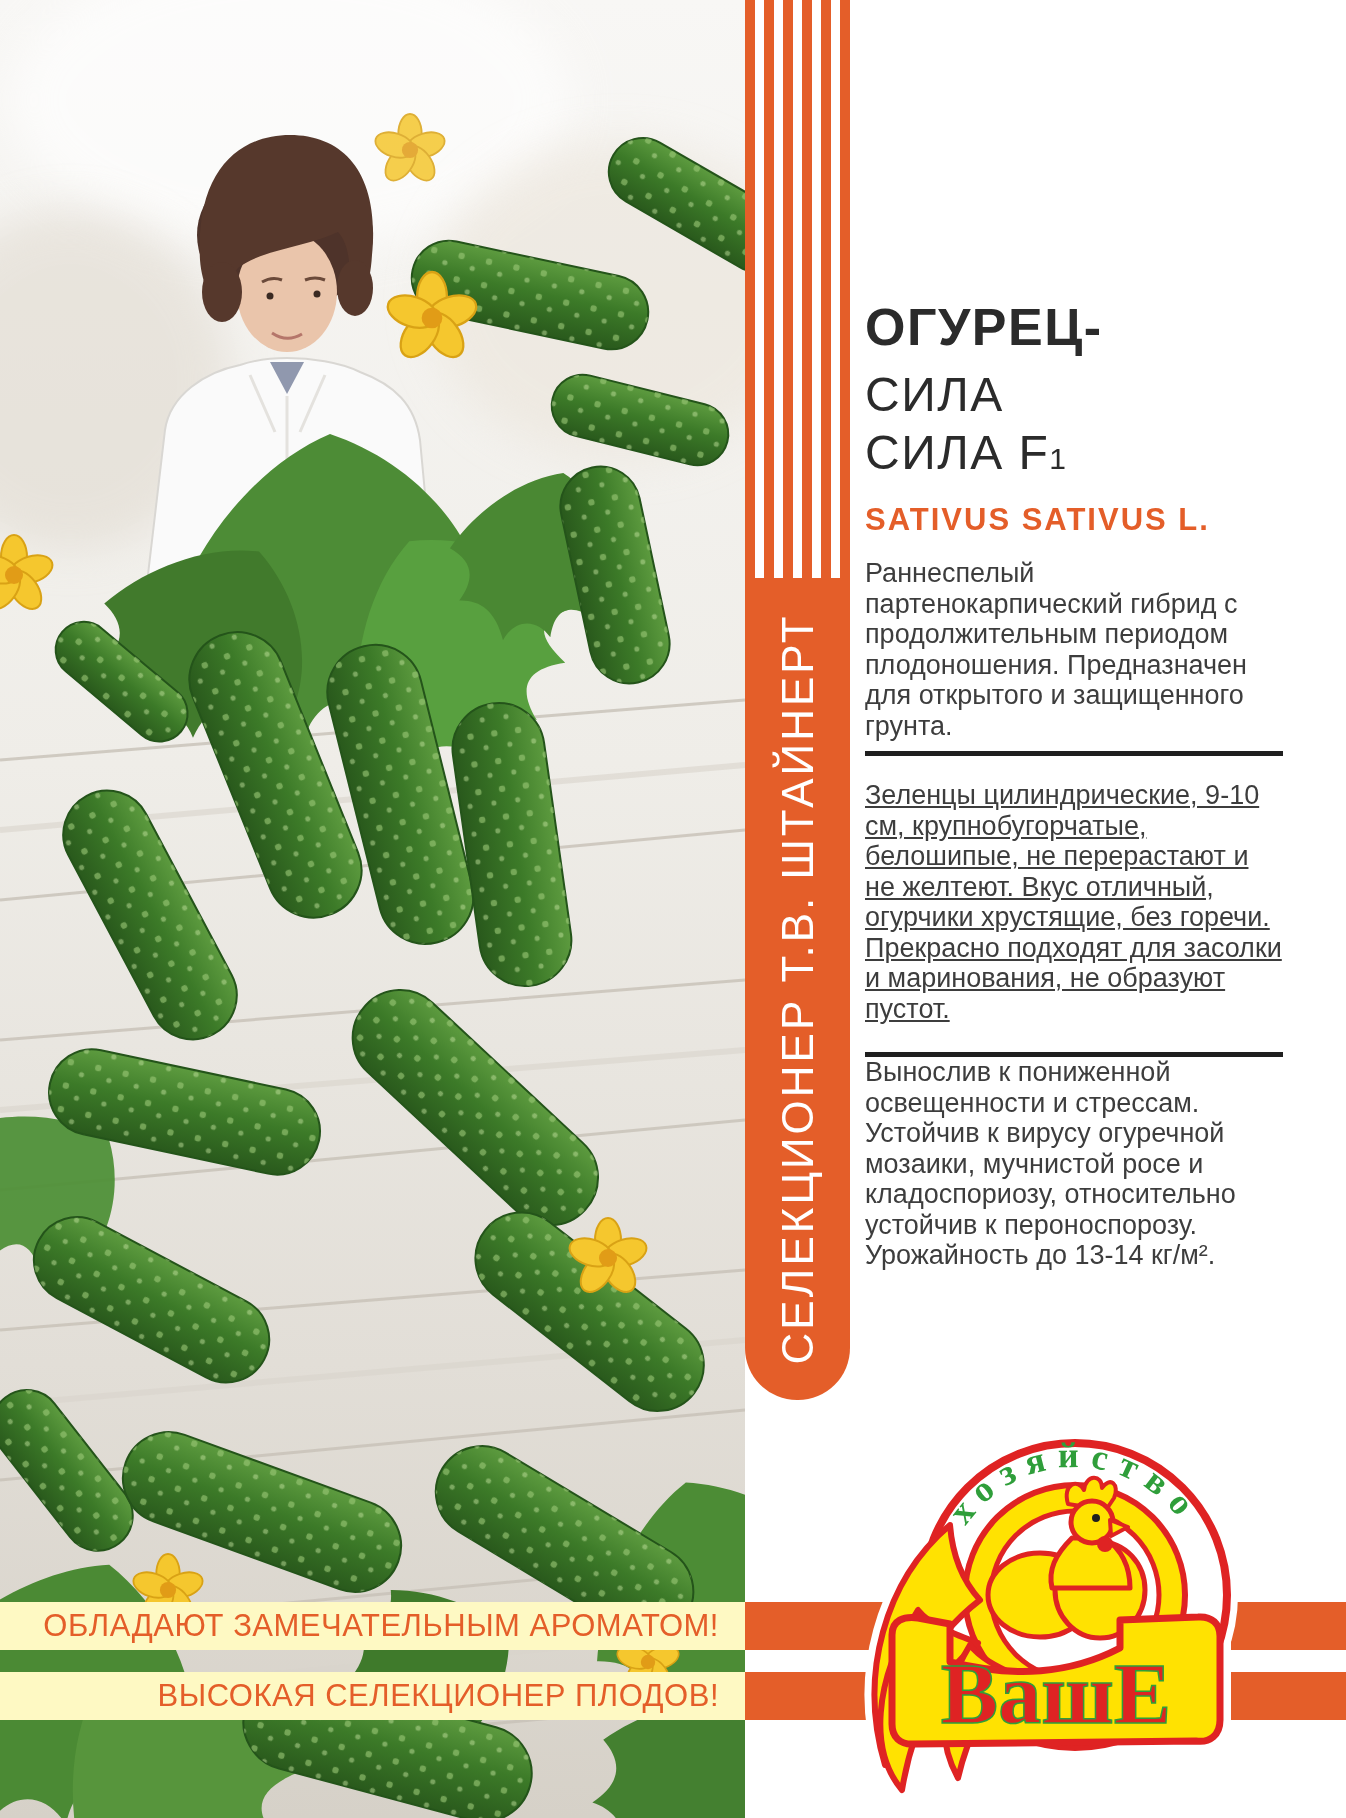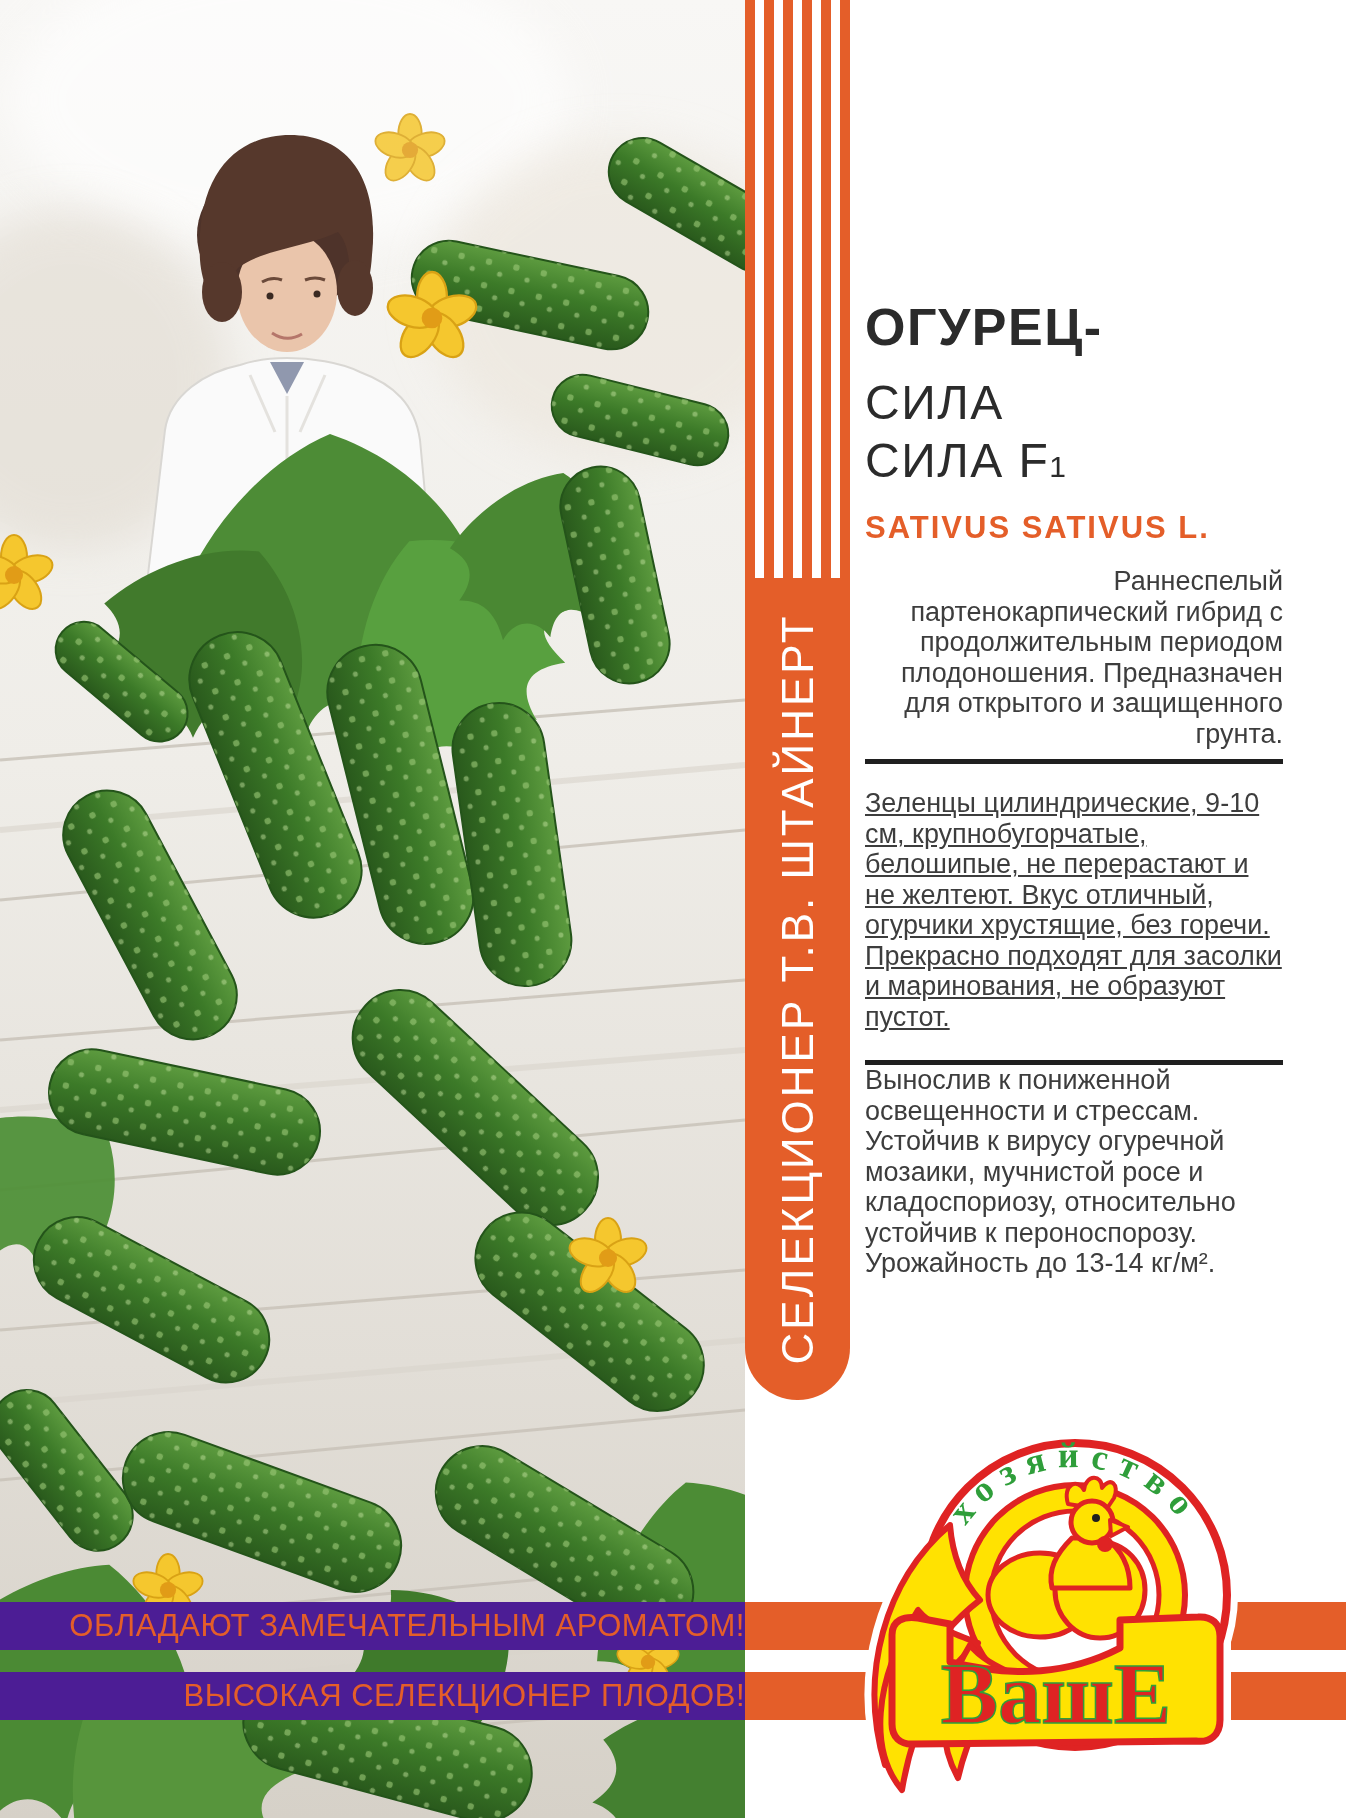--- a/index.html
+++ b/index.html
@@ -12,37 +12,37 @@
   .breeder-band{position:absolute;left:745px;top:578px;width:105px;height:822px;
      background:var(--accent,#E45E29);border-radius:0 0 52px 52px;}
   .breeder-band span{position:absolute;left:50%;top:50%;
      transform:translate(-50%,-50%) rotate(-90deg);white-space:nowrap;color:#fff;
      font-size:44px;font-weight:500;letter-spacing:3px;}
   
   .content{position:absolute;left:865px;top:16px;width:418px;}
   .title{margin:280px 0 0;font-size:52px;line-height:62px;font-weight:700;
      letter-spacing:1.5px;color:var(--title,#2B2B2B);}
   .title span{display:block;}
-  .subtitle{margin:16px 0 0;font-size:48px;line-height:58px;font-weight:400;
+  .subtitle{margin:8px 0 0;font-size:48px;line-height:58px;font-weight:400;
      letter-spacing:1.5px;color:var(--title,#2B2B2B);}
   .subtitle .line{display:block;}
   .f1{font-size:30px;}
   .latin{margin-top:14px;font-size:31px;font-weight:700;letter-spacing:2px;
      color:var(--accent,#E45E29);}
   .body-p{margin:0;font-size:27px;line-height:30.5px;color:var(--body,#3D3D3D);}
-  .p1{margin-top:20px;text-align:right;}
+  .p1{margin-top:20px;}
   .rule{height:5px;background:var(--rule,#1F1F1F);margin-top:10px;}
   .rule2{margin-top:28px;}
   .p2{margin-top:24px;text-decoration:underline;}
   .p3{}
   
-  .banner{position:absolute;left:0;width:745px;height:48px;background:#4c1d95;
+  .banner{position:absolute;left:0;width:745px;height:48px;background:#fef9c3;
      color:var(--accent,#E45E29);font-size:31px;letter-spacing:0.5px;
      display:flex;align-items:center;justify-content:flex-end;
-     box-sizing:border-box;white-space:nowrap;}
+     padding-right:26px;box-sizing:border-box;white-space:nowrap;}
   .banner1{top:1602px;}
   .banner2{top:1672px;}
   .stripe-right{position:absolute;left:745px;right:0;height:48px;background:var(--accent,#E45E29);}
   .sr1{top:1602px;}
   .sr2{top:1672px;}
   .logo{position:absolute;left:800px;top:1430px;}
   .logo .arc-text{font-family:"Liberation Serif",serif;font-weight:700;font-size:36px;
      letter-spacing:11px;fill:var(--logo-green,#2F9E3A);}
   .logo .brand-text{font-family:"Liberation Serif",serif;font-weight:700;font-size:86px;
      fill:var(--logo-red,#DF2323);stroke:var(--logo-green,#2F9E3A);stroke-width:1.5px;}

